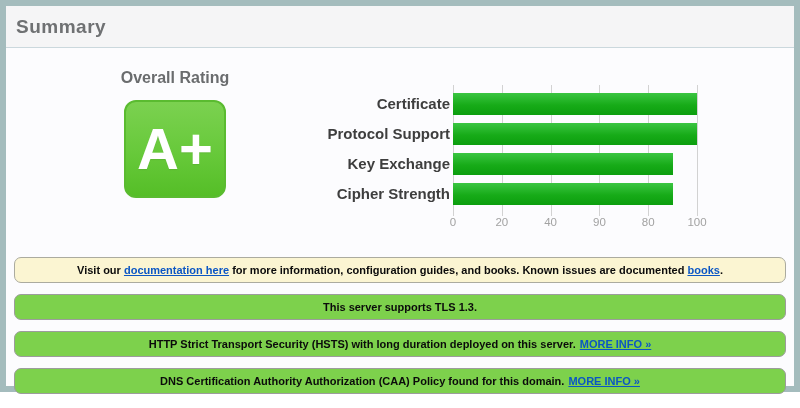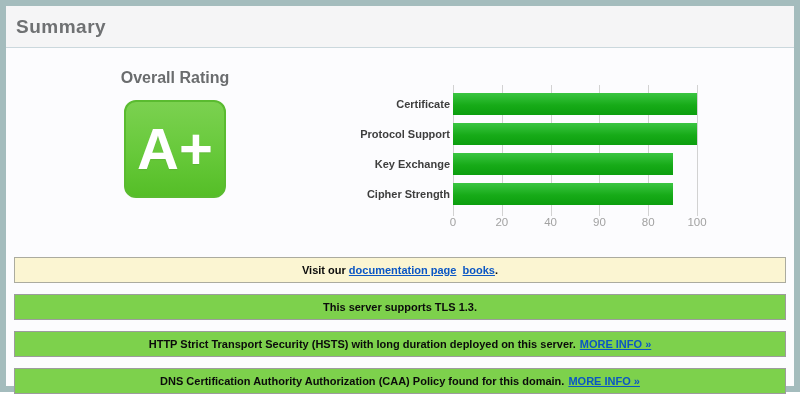--- a/index.html
+++ b/index.html
@@ -34,39 +34,39 @@
   }
   .grade-box span {
     color:#FFFFFF; font-size:58px; font-weight:bold; line-height:1;
     text-shadow:0 1px 1px rgba(0,0,0,0.08);
   }
 
   
   .chart-labels { position:absolute; left:296px; top:79px; width:148px; height:127px; }
   .bar-label {
     position:absolute; right:0; width:148px; height:22px; line-height:22px;
-    text-align:right; font-size:11px; font-weight:bold; color:#3E3E3E;
+    text-align:right; font-size:15px; font-weight:bold; color:#3E3E3E;
   }
   .chart-plot { position:absolute; left:447px; top:79px; width:244px; height:127px; }
   .gridline { position:absolute; top:0; width:1px; height:131px; background:#D2D2D2; }
   .bar {
     position:absolute; left:0; height:22px;
     background:linear-gradient(180deg,#3BC542 0%, #17AB18 55%, #0C9E0E 100%);
   }
   .chart-ticks { position:absolute; left:447px; top:210px; width:244px; height:14px; }
   .tick {
     position:absolute; transform:translateX(-50%);
     font-size:11.5px; color:#A2A2A2;
   }
 
   
   .notice, .banner {
     position:absolute; left:8px; width:772px; height:26px;
     display:flex; align-items:center; justify-content:center;
-    font-size:11px; font-weight:bold; color:#0B0B0B;
+    font-size:11px; font-weight:bold; color:#0B0B0B;border-radius:7px;
   }
   .notice {
     top:251px; background:#FBF5D2; border:1px solid #ABAB9F;
   }
   .banner { background:#7DD14C; border:1px solid #9C9C9C; }
   .banner-1 { top:288px; }
   .banner-2 { top:325px; }
   .banner-3 { top:362px; }
 
   a.inline-link { color:#0B56C4; text-decoration:underline; font-weight:bold; cursor:pointer; }
@@ -112,21 +112,21 @@
     <div class="chart-ticks">
         <div class="tick" style="left: 0px;">0</div>
         <div class="tick" style="left: 48.8px;">20</div>
         <div class="tick" style="left: 97.6px;">40</div>
         <div class="tick" style="left: 146.4px;">90</div>
         <div class="tick" style="left: 195.2px;">80</div>
         <div class="tick" style="left: 244px;">100</div>
       </div>
 
     <div class="notice">
-      <span>Visit our </span>&nbsp;<a class="inline-link">documentation page</a>&nbsp;&nbsp;<a class="inline-link">books</a><span>.</span>
+      <span>Visit our </span>&nbsp;<a class="inline-link">documentation here</a>&nbsp;<span> for more information, configuration guides, and books. Known issues are documented </span>&nbsp;<a class="inline-link">books</a><span>.</span>
     </div>
 
     <div class="banner banner-1">
       <span>This server supports TLS 1.3.</span>
 
     </div>
 
     <div class="banner banner-2">
       <span>HTTP Strict Transport Security (HSTS) with long duration deployed on this server.</span>
       <a class="more-link">MORE INFO »</a>

